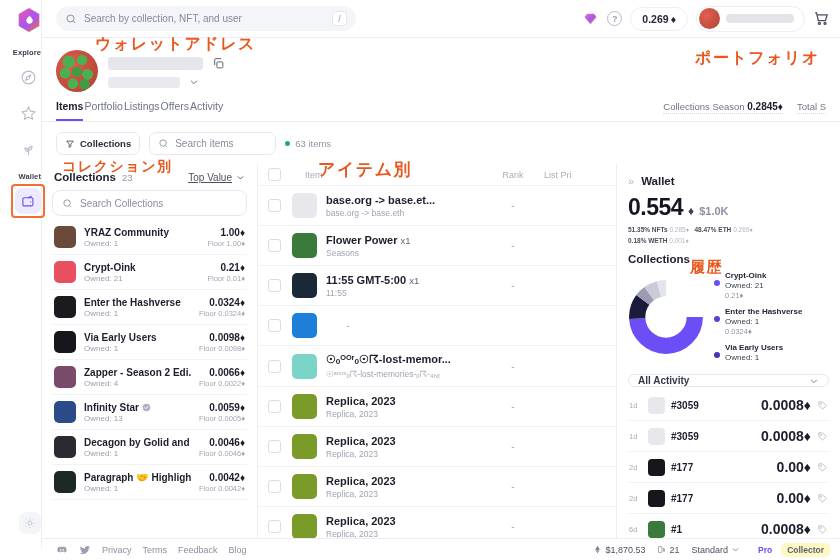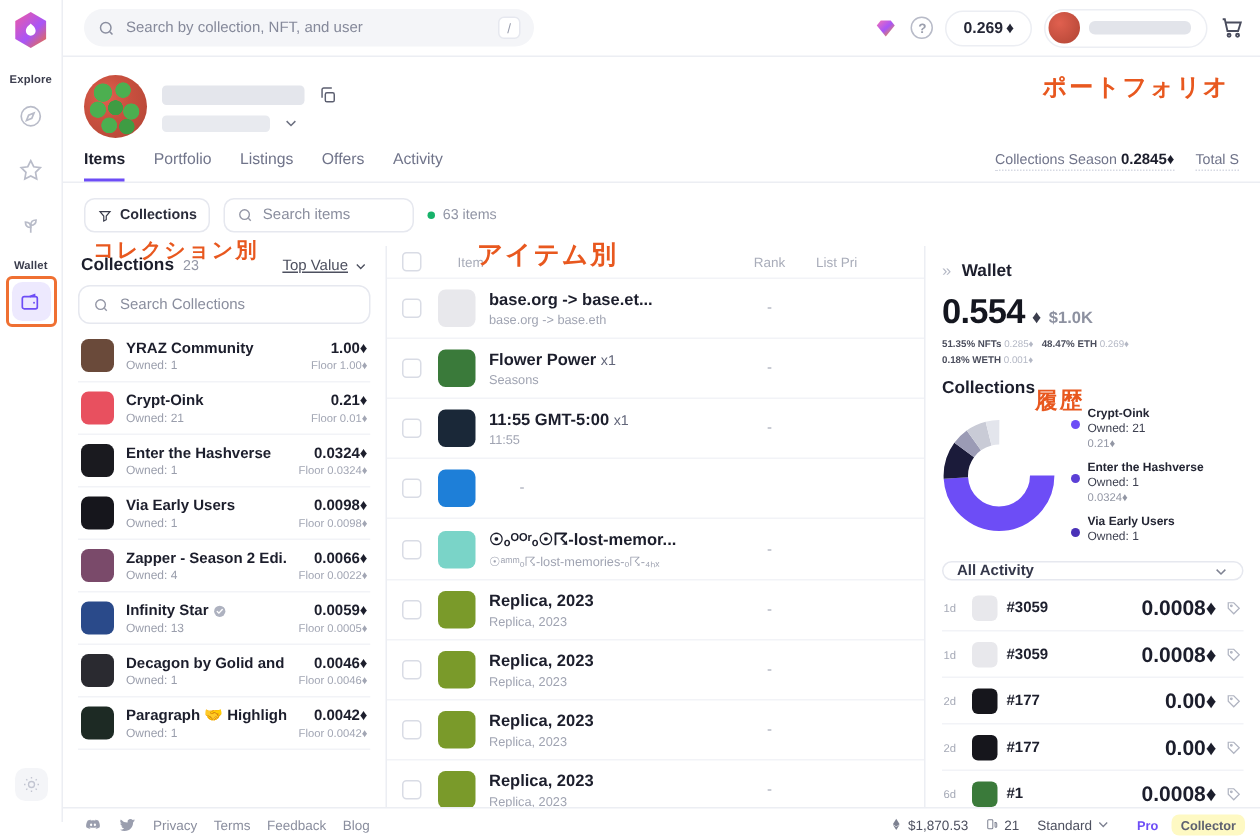--- a/index.html
+++ b/index.html
@@ -10,21 +10,21 @@
     color: #1f2130;
     overflow: hidden;
     position: relative;
   }
   .app { display: flex; width: 840px; height: 560px; }
 
   
   .rail {
     width: 42px; height: 548px;
     border-right: 1px solid #eceef3;
-    display: flex; flex-direction: column; align-items: center;
+    display: flex; flex-direction: column; align-items: flex-end;
     padding-top: 8px; flex-shrink: 0; background: #fff;
   }
   .logo {
     width: 24px; height: 24px; margin-bottom: 16px;
     background: linear-gradient(135deg,#f25a9e 0%,#a855f7 55%,#f97316 100%);
     clip-path: polygon(50% 0%, 93% 25%, 93% 75%, 50% 100%, 7% 75%, 7% 25%);
     display: flex; align-items: center; justify-content: center;
   }
   .logo svg { width: 13px; height: 13px; }
   .rail-label {
@@ -128,21 +128,21 @@
     white-space: nowrap; pointer-events: none; z-index: 40;
   }
   #jp-wallet { left: 95px; top: 34px; font-size: 16px; }
   #jp-portfolio { left: 695px; top: 48px; font-size: 16px; }
   #jp-collection { left: 62px; top: 158px; font-size: 14px; font-family: Liberation Serif, serif; }
   #jp-items { left: 318px; top: 158px; font-size: 17px; }
   #jp-history { left: 690px; top: 258px; font-size: 15px; }
 
   
   .tabs {
-    display: flex; align-items: flex-end; gap: 19px;
+    display: flex; align-items: flex-end; gap: 1px;
     padding: 9px 14px 0 14px; height: 30px;
     border-bottom: 1px solid #eceef3; position: relative;
   }
   .tab {
     font-size: 10.5px; color: #70748a; padding-bottom: 7px;
     border-bottom: 2px solid transparent; white-space: nowrap;
   }
   .tab.on { color: #1c1e2c; font-weight: 700; border-bottom-color: #6d4df6; }
   .tabstats {
     margin-left: auto; display: flex; gap: 14px; align-items: center;
@@ -832,18 +832,19 @@
             <path d="M5 9l7 7 7-7"></path>
           </svg>
       </div>
       <div class="fseg">
         <span class="segb">Pro</span>
         <span class="segb alt">Collector</span>
       </div>
     </div>
   </div>
 
+  <div class="jp" id="jp-wallet">ウォレットアドレス</div>
   <div class="jp" id="jp-portfolio">ポートフォリオ</div>
   <div class="jp" id="jp-collection">コレクション別</div>
   <div class="jp" id="jp-items">アイテム別</div>
   <div class="jp" id="jp-history">履歴</div>
 
 </div>
 
 </body></html>

